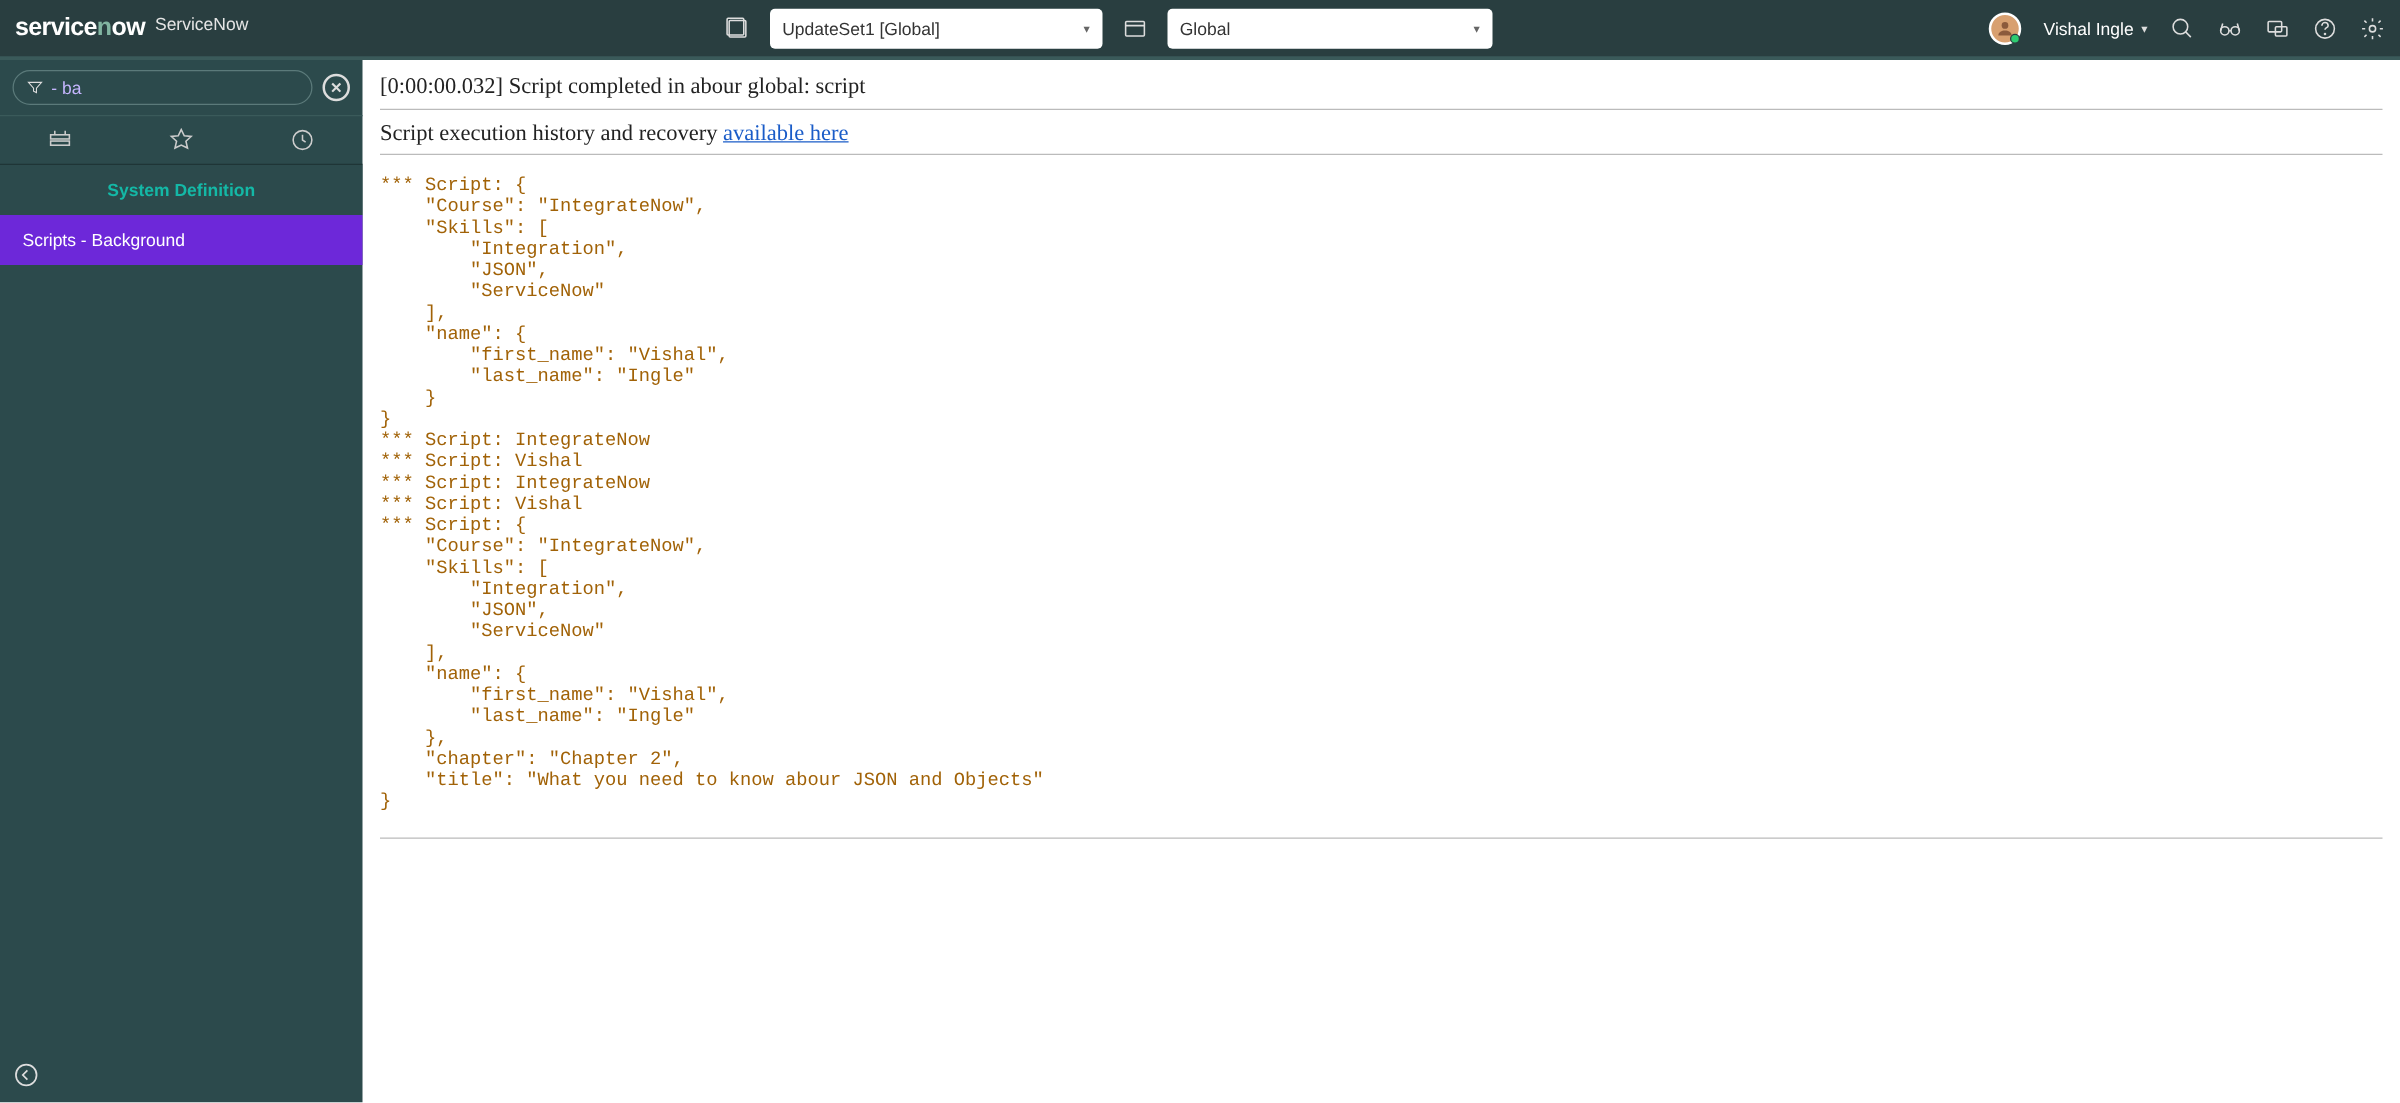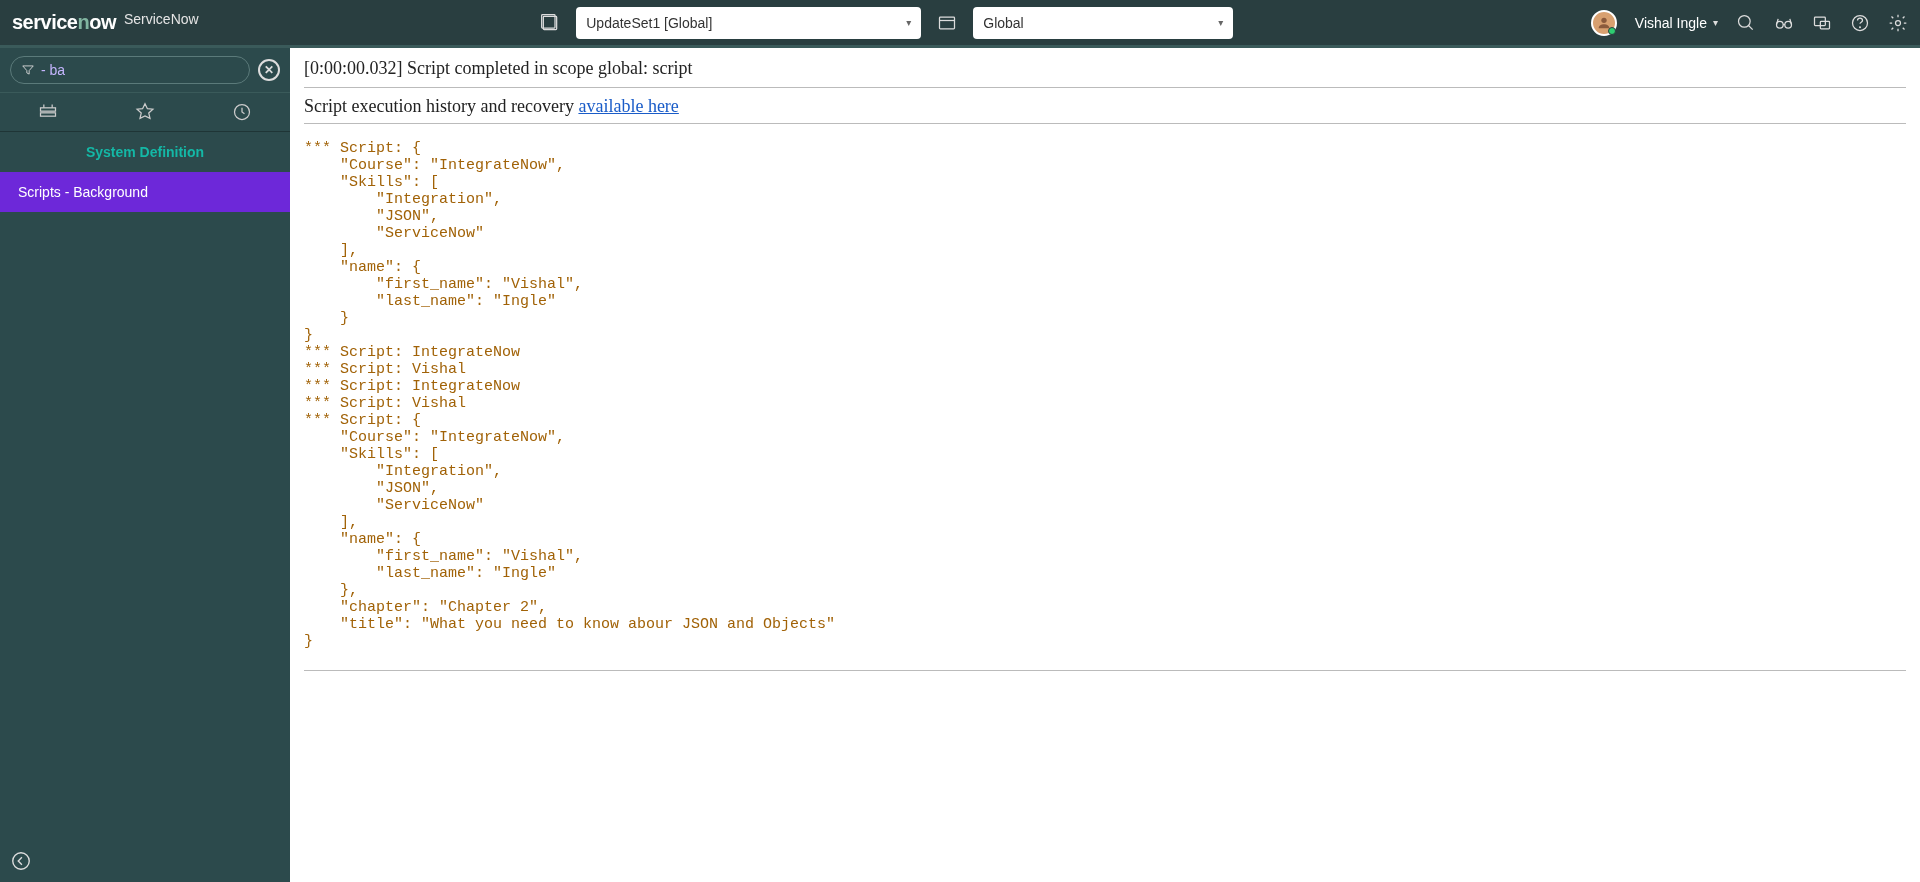--- a/index.html
+++ b/index.html
@@ -28,21 +28,21 @@
     font-size: 14px;
     height: 32px;
     border: none;
     border-radius: 4px;
     display: flex;
     align-items: center;
     justify-content: space-between;
     padding: 0 10px;
     cursor: pointer;
   }
-  .selector.updateset { width: 345px; }
+  .selector.updateset { width: 266px; }
   .selector.scope { width: 260px; }
   .chev-down { font-size: 10px; color: #666; }
   .header-right { display: flex; align-items: center; gap: 18px; margin-left: 16px; }
   .avatar { width: 26px; height: 26px; border-radius: 50%; background: #d8a070; border: 2px solid #fff; position: relative; display:flex;align-items:center;justify-content:center;font-size:10px;color:#555;}
   .presence-dot{position:absolute;bottom:-1px;right:-1px;width:8px;height:8px;border-radius:50%;background:#2ecc71;border:1px solid #293e40;}
   .username { font-size: 14px; display: flex; align-items: center; gap: 6px; }
   .hdr-icon { width: 20px; height: 20px; stroke: #ddd; fill: none; stroke-width: 1.5; cursor:pointer;}
 
   .body { flex: 1; display: flex; min-height: 0; }
 
@@ -227,21 +227,21 @@
 
     <div class="sidebar-footer">
       <svg viewBox="0 0 24 24">
           <circle cx="12" cy="12" r="9"></circle>
           <path d="M13 8l-4 4 4 4"></path>
         </svg>
     </div>
   </div>
 
   <div class="content">
-    <div class="status-line">[0:00:00.032] Script completed in scope global: script</div>
+    <div class="status-line">[0:00:00.032] Script completed in abour global: script</div>
     <div class="history-line">
       <span>Script execution history and recovery </span><a>available here</a>
     </div>
     <div class="script-out">*** Script: {
     "Course": "IntegrateNow",
     "Skills": [
         "Integration",
         "JSON",
         "ServiceNow"
     ],

